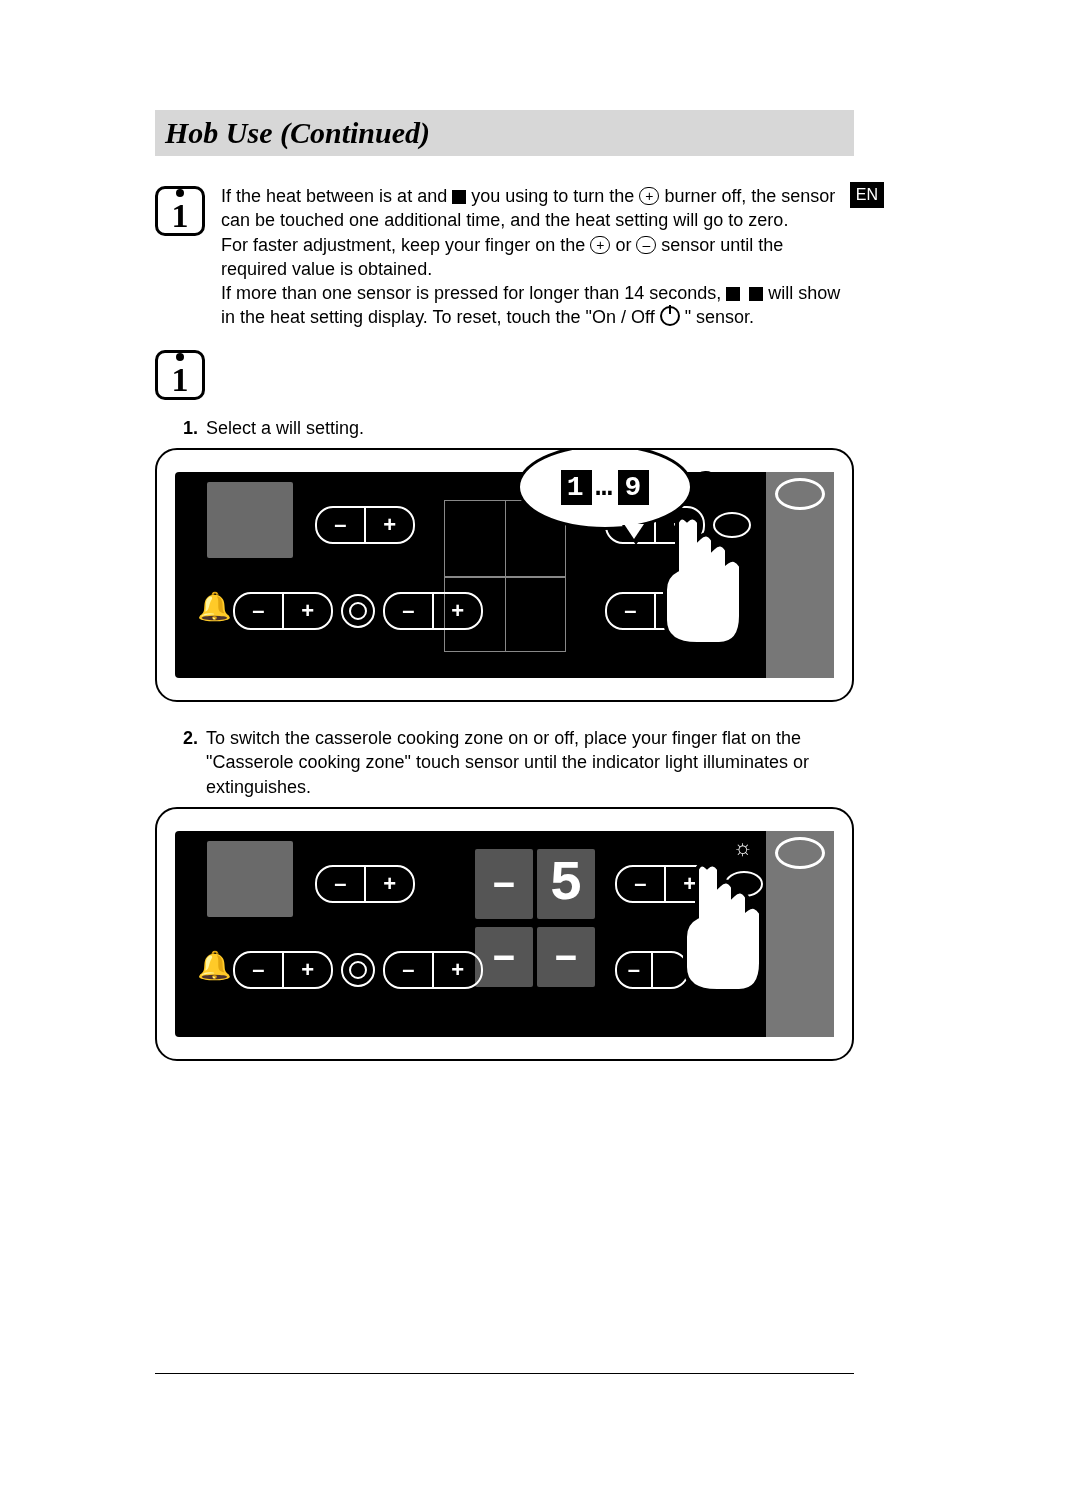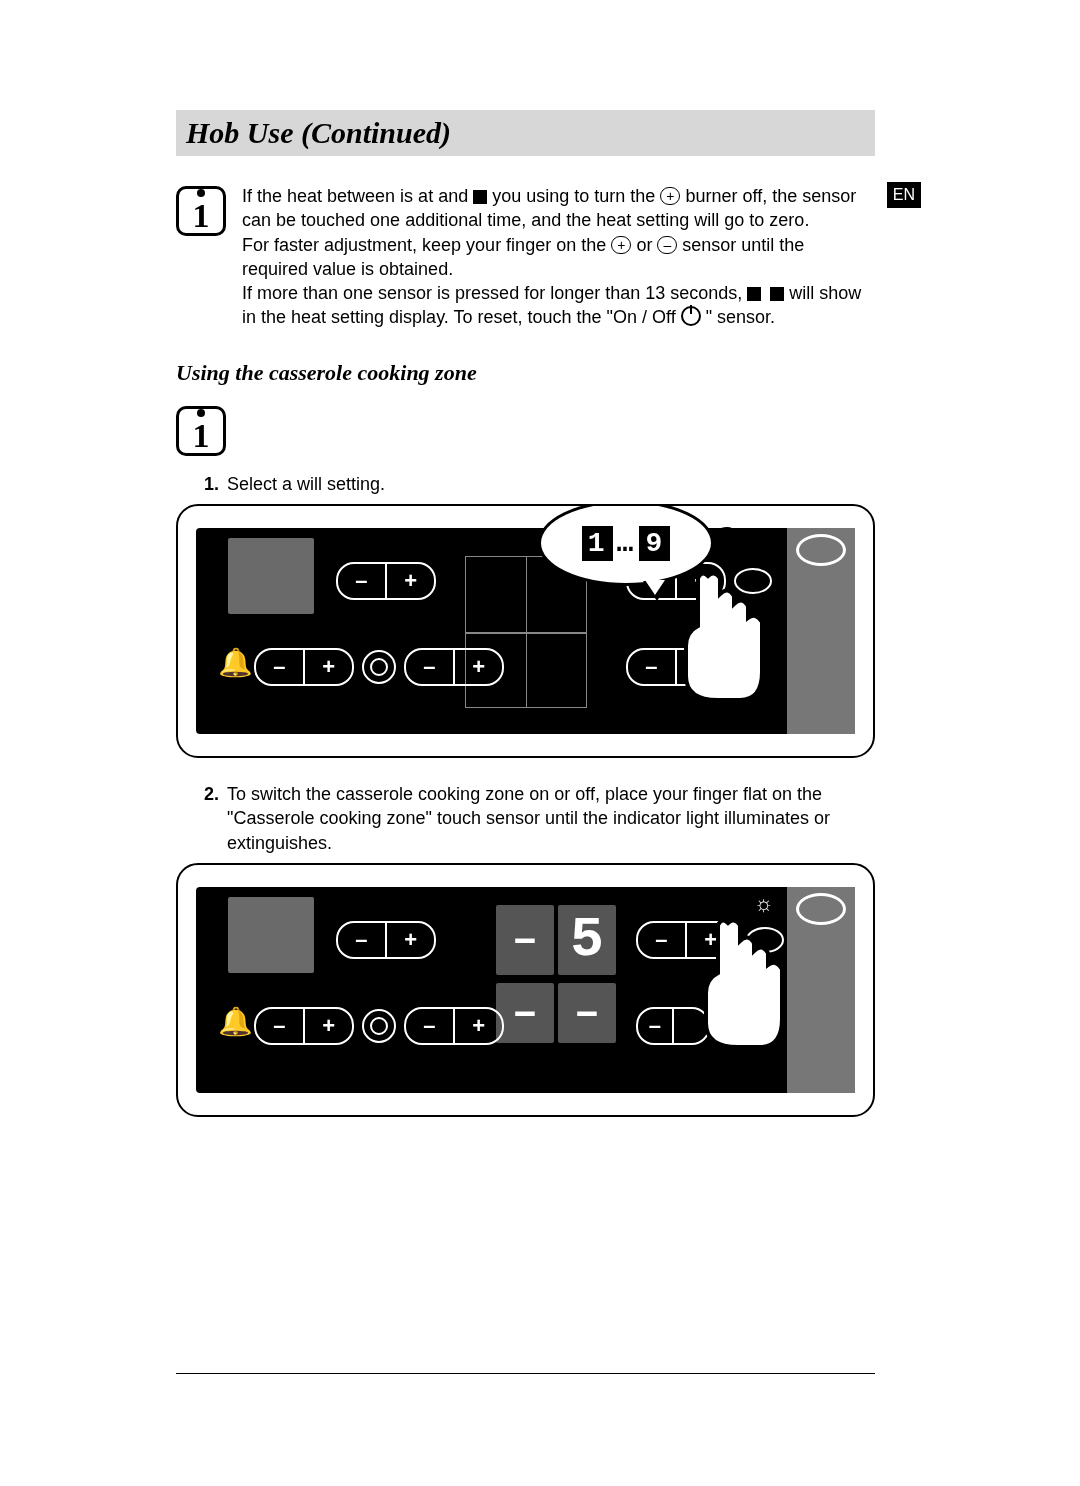--- a/index.html
+++ b/index.html
@@ -9,21 +9,20 @@
     font-family: Arial, Helvetica, sans-serif;
     color: #000;
     width: 1080px;
   }
   .page {
     width: 984px;
     height: 1486px;
     position: relative;
     box-sizing: border-box;
     padding: 110px 130px 0 155px;
-    margin-left: 21px;
   }
   .title-band {
     background: #d7d7d7;
     padding: 6px 10px 6px 10px;
     margin-bottom: 28px;
   }
   .title-band h1 {
     margin: 0;
     font-size: 30px;
     font-style: italic;
@@ -62,21 +61,21 @@
     margin-bottom: 2px;
   }
   .info-stack { display:flex; flex-direction:column; align-items:center; }
 
   .body-text {
     font-size: 18px;
     line-height: 1.35;
   }
   .en-badge {
     position: absolute;
-    right: 84px;
+    right: 100px;
     top: 182px;
     background: #000;
     color: #fff;
     font-size: 16px;
     padding: 4px 6px;
   }
   .subhead {
     font-family: "Times New Roman", Times, serif;
     font-style: italic;
     font-weight: bold;
@@ -200,30 +199,29 @@
       <span>If the heat between is at and </span>
       <span class="sq-black"></span>
       <span> you using to turn the </span>
       <span class="round-btn">+</span>
       <span> burner off, the sensor can be touched one additional time, and the heat setting will go to zero.</span><br>
       <span>For faster adjustment, keep your finger on the </span>
       <span class="round-btn">+</span>
       <span> or </span>
       <span class="round-btn">–</span>
       <span> sensor until the required value is obtained.</span><br>
-      <span>If more than one sensor is pressed for longer than 13 seconds, </span>
+      <span>If more than one sensor is pressed for longer than 14 seconds, </span>
       <span class="sq-black"></span>
       <span class="sq-black" style="margin-left:4px;"></span>
       <span> will show in the heat setting display. To reset, touch the "On / Off </span>
       <span class="power-icon"></span>
       <span>" sensor.</span>
     </div>
   </div>
 
-  <div class="subhead">Using the casserole cooking zone</div>
 
   <div class="info-row" style="margin-top:18px;">
     <div class="info-icon-box">
       <div class="info-stack">
         <span class="info-dot"></span>
         <span class="info-glyph">1</span>
       </div>
     </div>
   </div>
 

